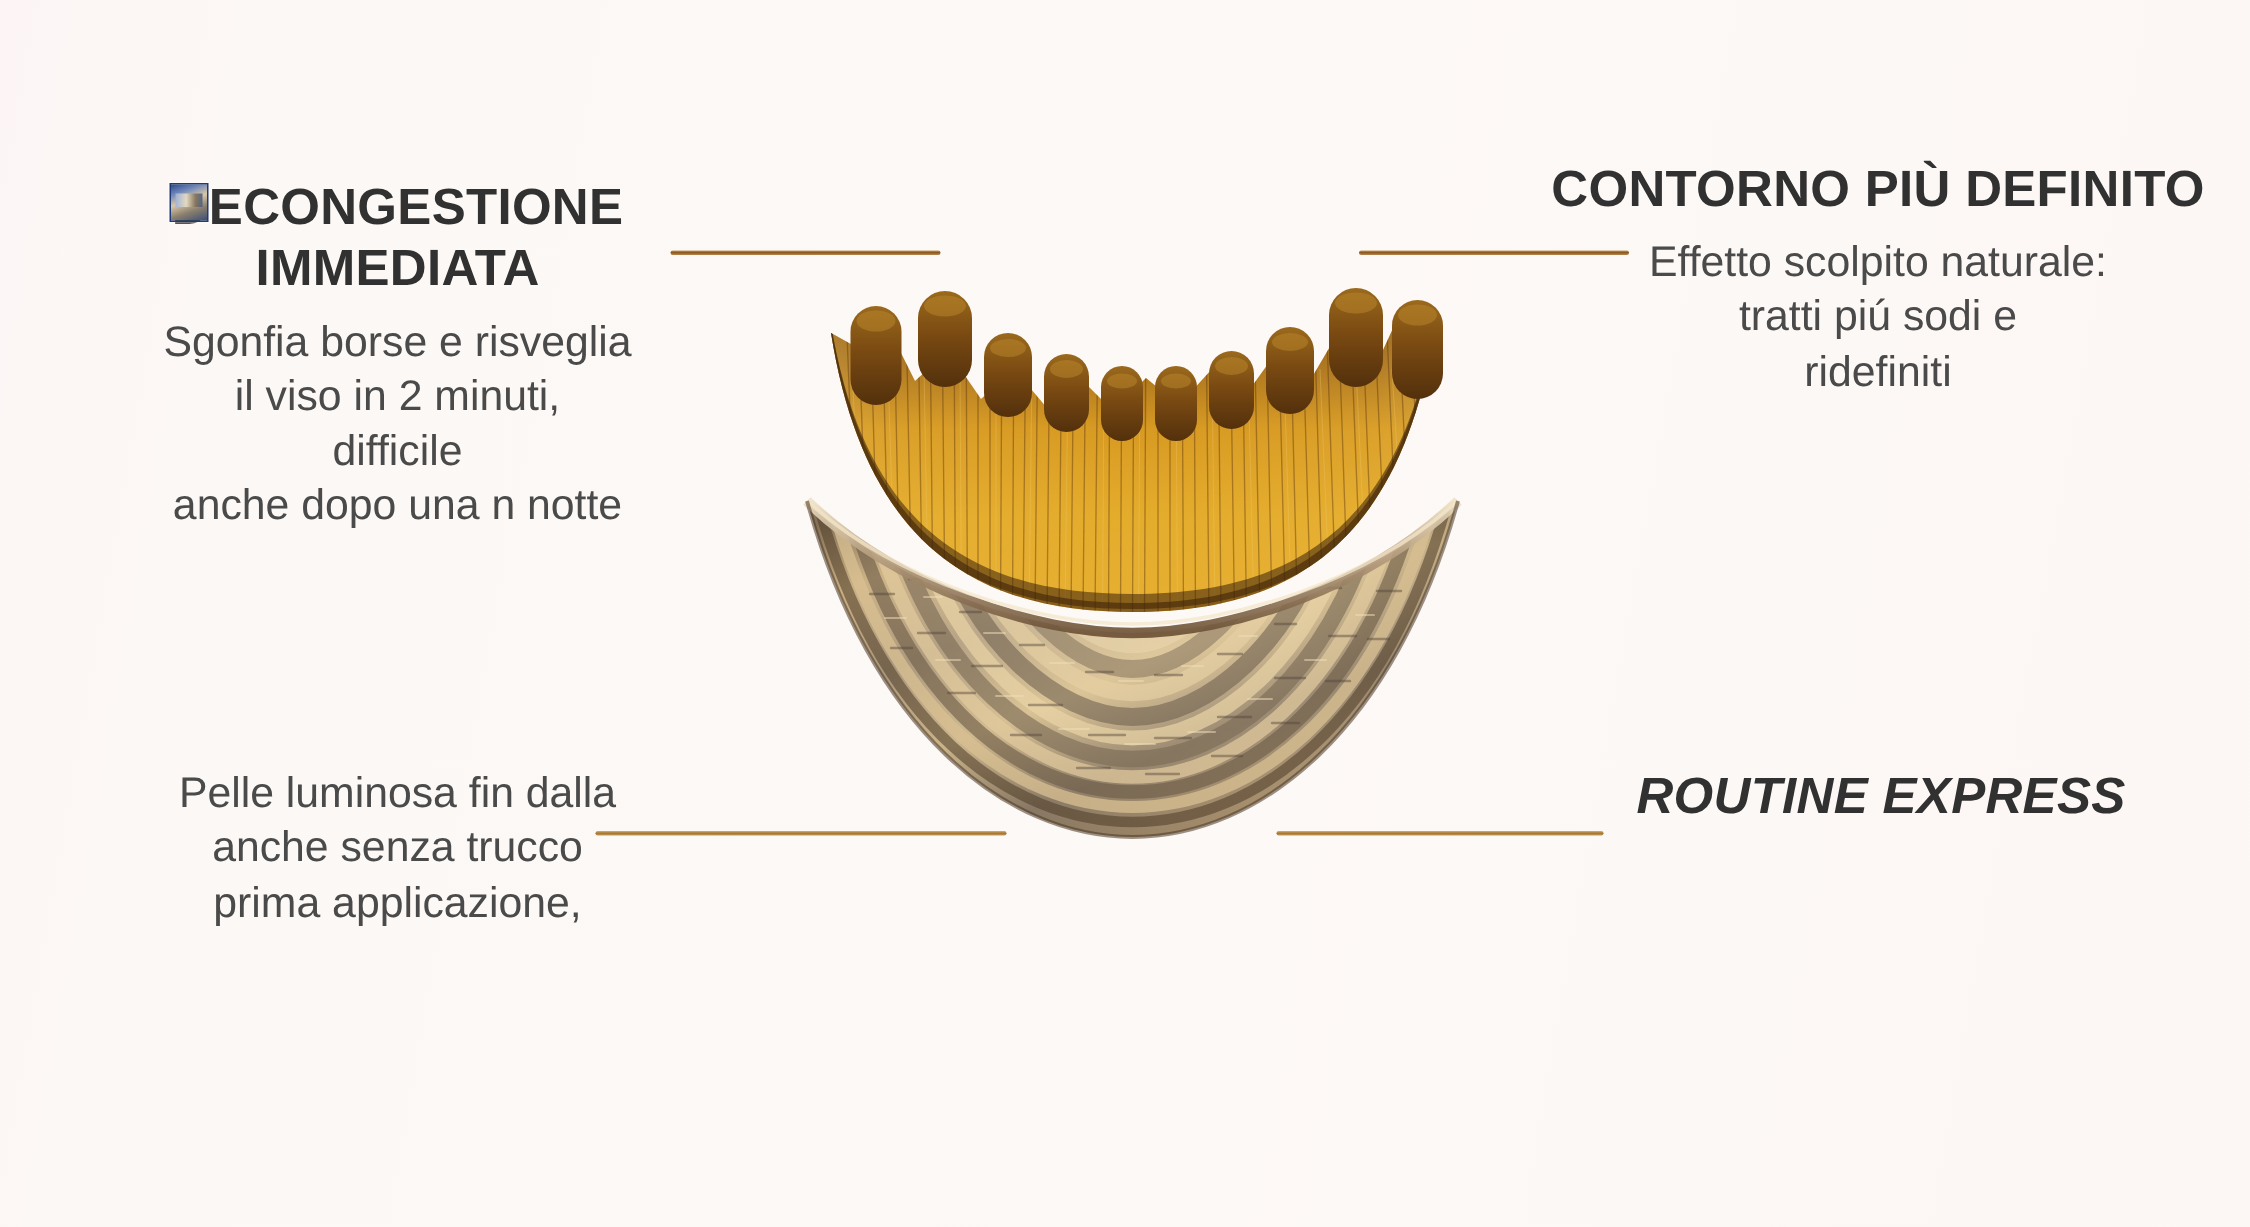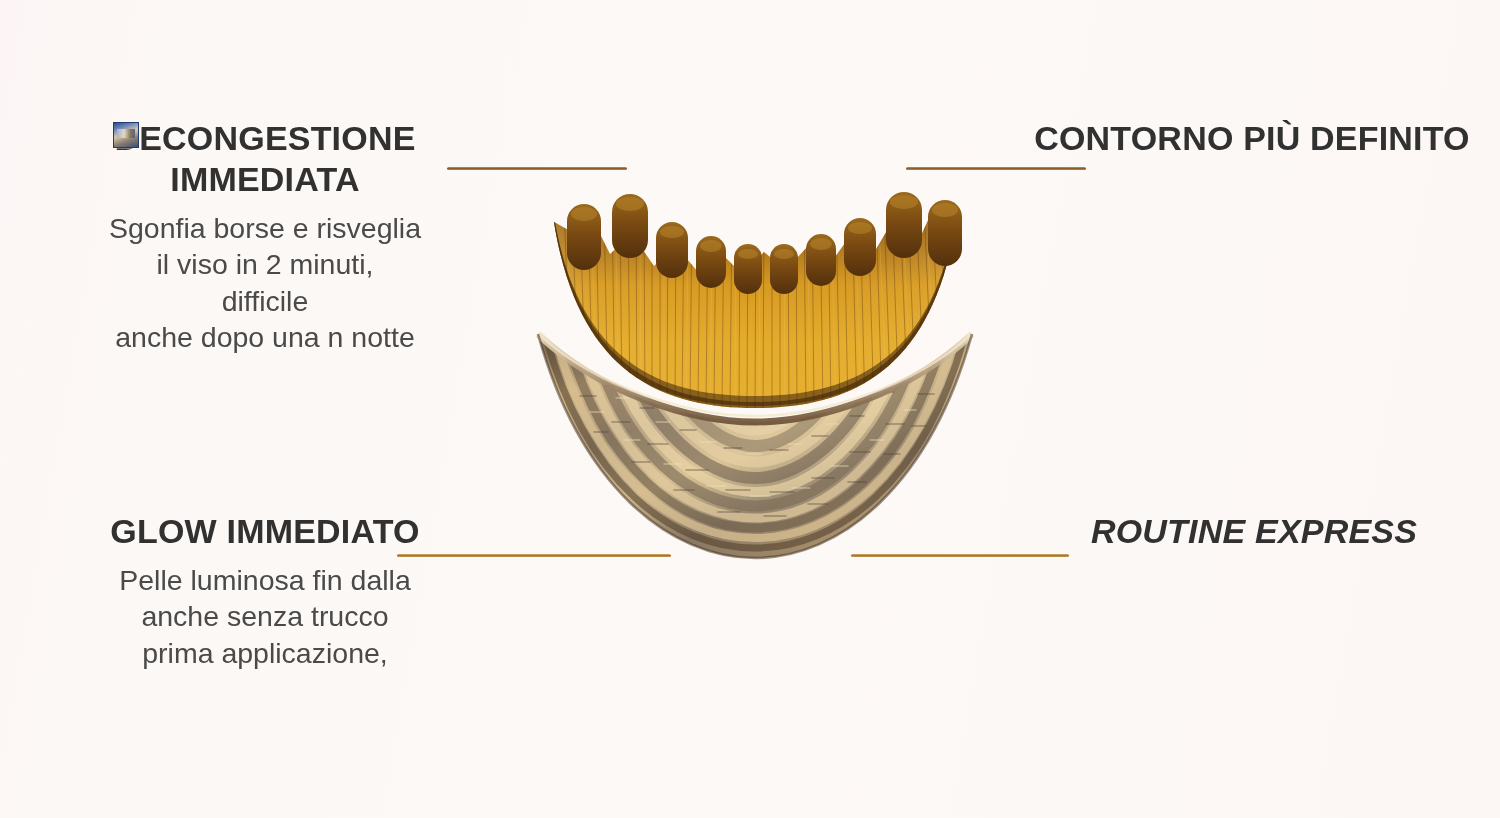--- a/index.html
+++ b/index.html
@@ -34,21 +34,21 @@
   .body{
     font-size:28.5px;
     line-height:1.28;
     color:#4a4a4a;
     font-weight:400;
     margin:0;
   }
   .body span{display:block;white-space:nowrap;}
 
   #block-tl{left:32px;  top:118px; width:466px;}
-  #block-tr{left:1008px;top:118px; width:488px;}
+  #block-tr{left:1008px;top:106px; width:488px;}
   #block-bl{left:32px;  top:511px; width:466px;}
   #block-br{left:1008px;top:511px; width:492px;font-style:italic;}
 
   #block-tl .heading,#block-bl .heading{line-height:1.2;}
   #block-tr .heading{line-height:1.2;}
 
   
   .connector{
     position:absolute;height:3px;border-radius:2px;
     background:linear-gradient(to bottom,#c59a5e 0%,#8a5a26 45%,#b9864a 100%);
@@ -102,27 +102,28 @@
       <span>difficile</span>
       <span>anche dopo una n notte</span>
     </p>
   </div>
 
   <div class="block" id="block-tr">
     <h2 class="heading two-line">
       <span>CONTORNO PIÙ</span>
       <span>DEFINITO</span>
     </h2>
+    <p class="body">
+      <span>Effetto scolpito naturale:</span>
+      <span>tratti piú sodi e</span>
+      <span>ridefiniti</span>
+    </p>
   </div>
 
   <div class="block" id="block-bl">
-    <h2 class="heading two-line">
-      <span>GLOW</span>
-      <span>IMMEDIATO</span>
-    </h2>
     <p class="body">
       <span>Pelle luminosa fin dalla</span>
       <span>anche senza trucco</span>
       <span>prima applicazione,</span>
     </p>
   </div>
 
   <div class="block" id="block-br">
     <h2 class="heading">ROUTINE EXPRESS</h2>
   </div>

